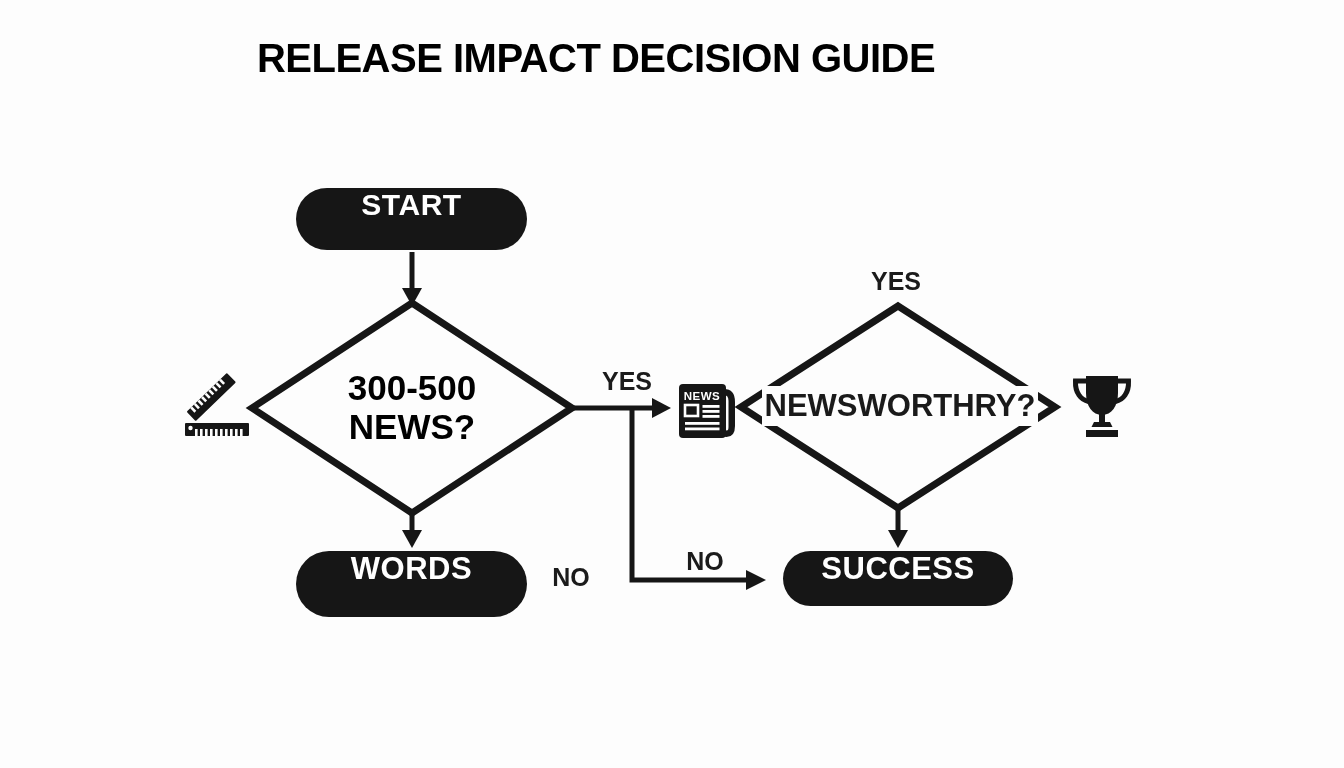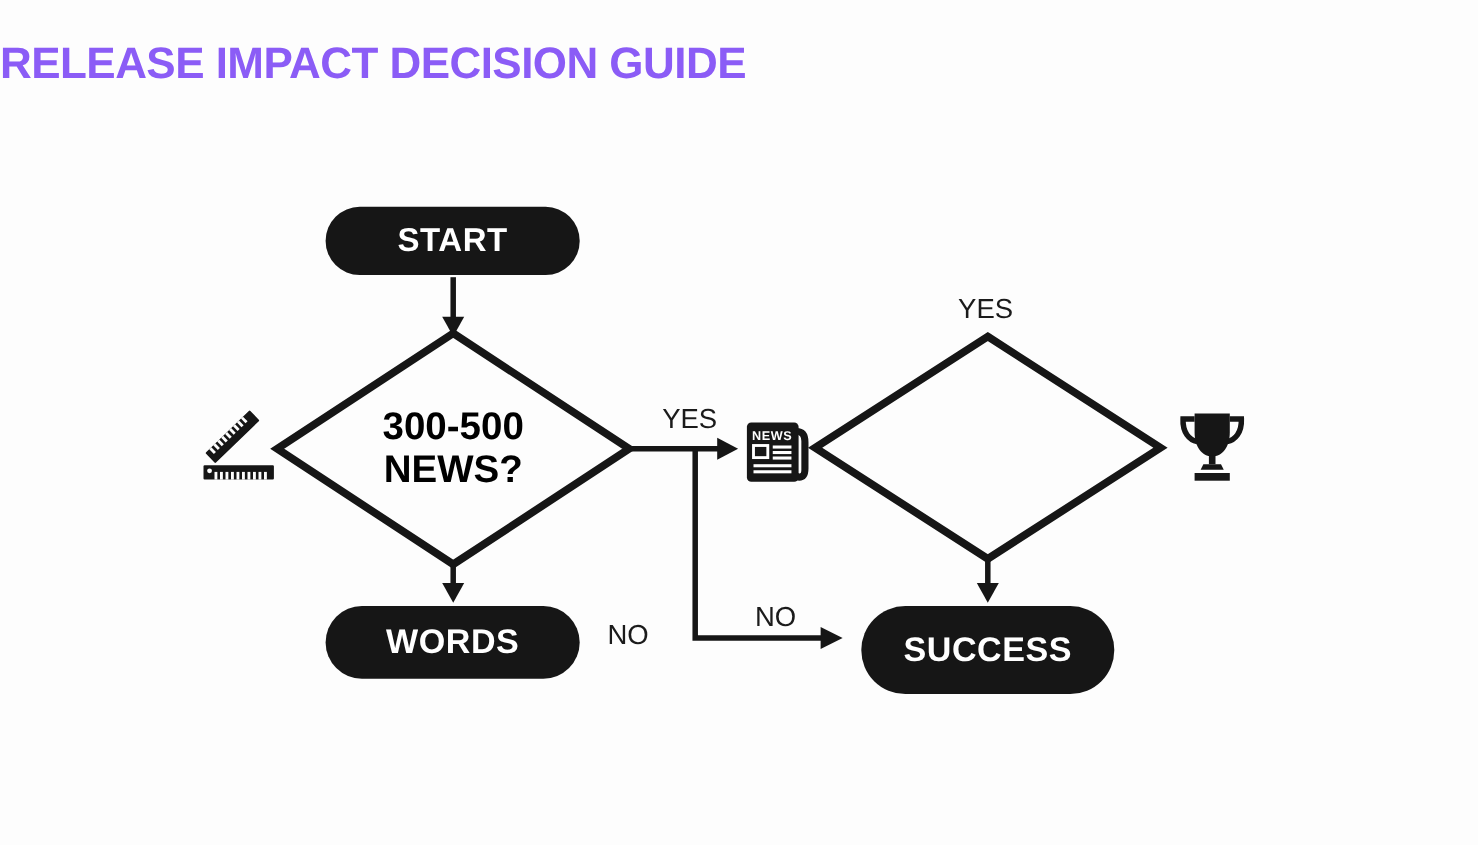--- a/index.html
+++ b/index.html
@@ -4,43 +4,43 @@
 <style>
   html,body{margin:0;padding:0;background:#e8e8e8;}
   .canvas{
     position:relative;width:1344px;height:768px;overflow:hidden;
     background:#fdfdfd;
     font-family:"Liberation Sans","DejaVu Sans",sans-serif;
     color:#1a1a1a;
   }
   .abs{position:absolute;}
   .title{
-    left:0;top:36px;width:1192px;
-    font-size:40px;font-weight:800;letter-spacing:-0.5px;color:#8b5cf6;
+    left:0;top:36px;width:1192px;text-align:center;
+    font-size:40px;font-weight:800;letter-spacing:-0.5px;color:#000000;
   }
   svg.layer{left:0;top:0;width:1344px;height:768px;}
   .pill{
     background:#161616;border-radius:40px;color:#fff;
-    display:flex;align-items:center;justify-content:center;
+    display:flex;justify-content:center;
     font-weight:700;letter-spacing:0.5px;
   }
   .pill-start{left:296px;top:188px;width:231px;height:62px;font-size:30px;}
   .pill-edit{left:296px;top:551px;width:231px;height:66px;font-size:31px;}
-  .pill-success{left:783px;top:551px;width:230px;height:80px;font-size:31px;}
+  .pill-success{left:783px;top:551px;width:230px;height:55px;font-size:31px;}
   .d-label{
     text-align:center;font-weight:700;color:#000000;line-height:1.1;
   }
   .d1-label{left:292px;top:369px;width:240px;font-size:35px;}
   .d2-label{
     left:744px;top:386px;width:312px;display:flex;justify-content:center;
     font-size:31px;font-weight:700;
   }
   .d2-label .halo{background:#fdfdfd;padding:2px 3px;}
   .edge-label{
-    font-size:25px;font-weight:400;color:#1b1b1b;text-align:center;
+    font-size:25px;font-weight:700;color:#1b1b1b;text-align:center;
   }
   .lbl-yes1{left:592px;top:367px;width:70px;}
   .lbl-yes2{left:856px;top:267px;width:80px;}
   .lbl-no-edit{left:541px;top:563px;width:60px;}
   .lbl-no-branch{left:675px;top:547px;width:60px;}
   .icon{display:block;}
 </style>
 </head>
 <body>
 
@@ -87,20 +87,23 @@
     <span>WORDS</span>
   </div>
   <div class="abs pill pill-success">
     <span>SUCCESS</span>
   </div>
 
   <div class="abs d-label d1-label">
     <span style="display:block">300-500</span>
     <span style="display:block">NEWS?</span>
   </div>
+  <div class="abs d2-label">
+    <span class="halo">NEWSWORTHRY?</span>
+  </div>
 
   <div class="abs edge-label lbl-yes1">YES</div>
   <div class="abs edge-label lbl-yes2">YES</div>
   <div class="abs edge-label lbl-no-edit">NO</div>
   <div class="abs edge-label lbl-no-branch">NO</div>
 
   <svg class="abs icon" style="left:184px;top:371px" width="68" height="70" viewBox="0 0 68 70" xmlns="http://www.w3.org/2000/svg">
     <g transform="rotate(-44 16 46)">
       <rect x="10" y="33" width="56" height="13" rx="1" fill="#161616"></rect>
       <rect x="15" y="33" width="2.6" height="6" fill="#fdfdfd"></rect>

